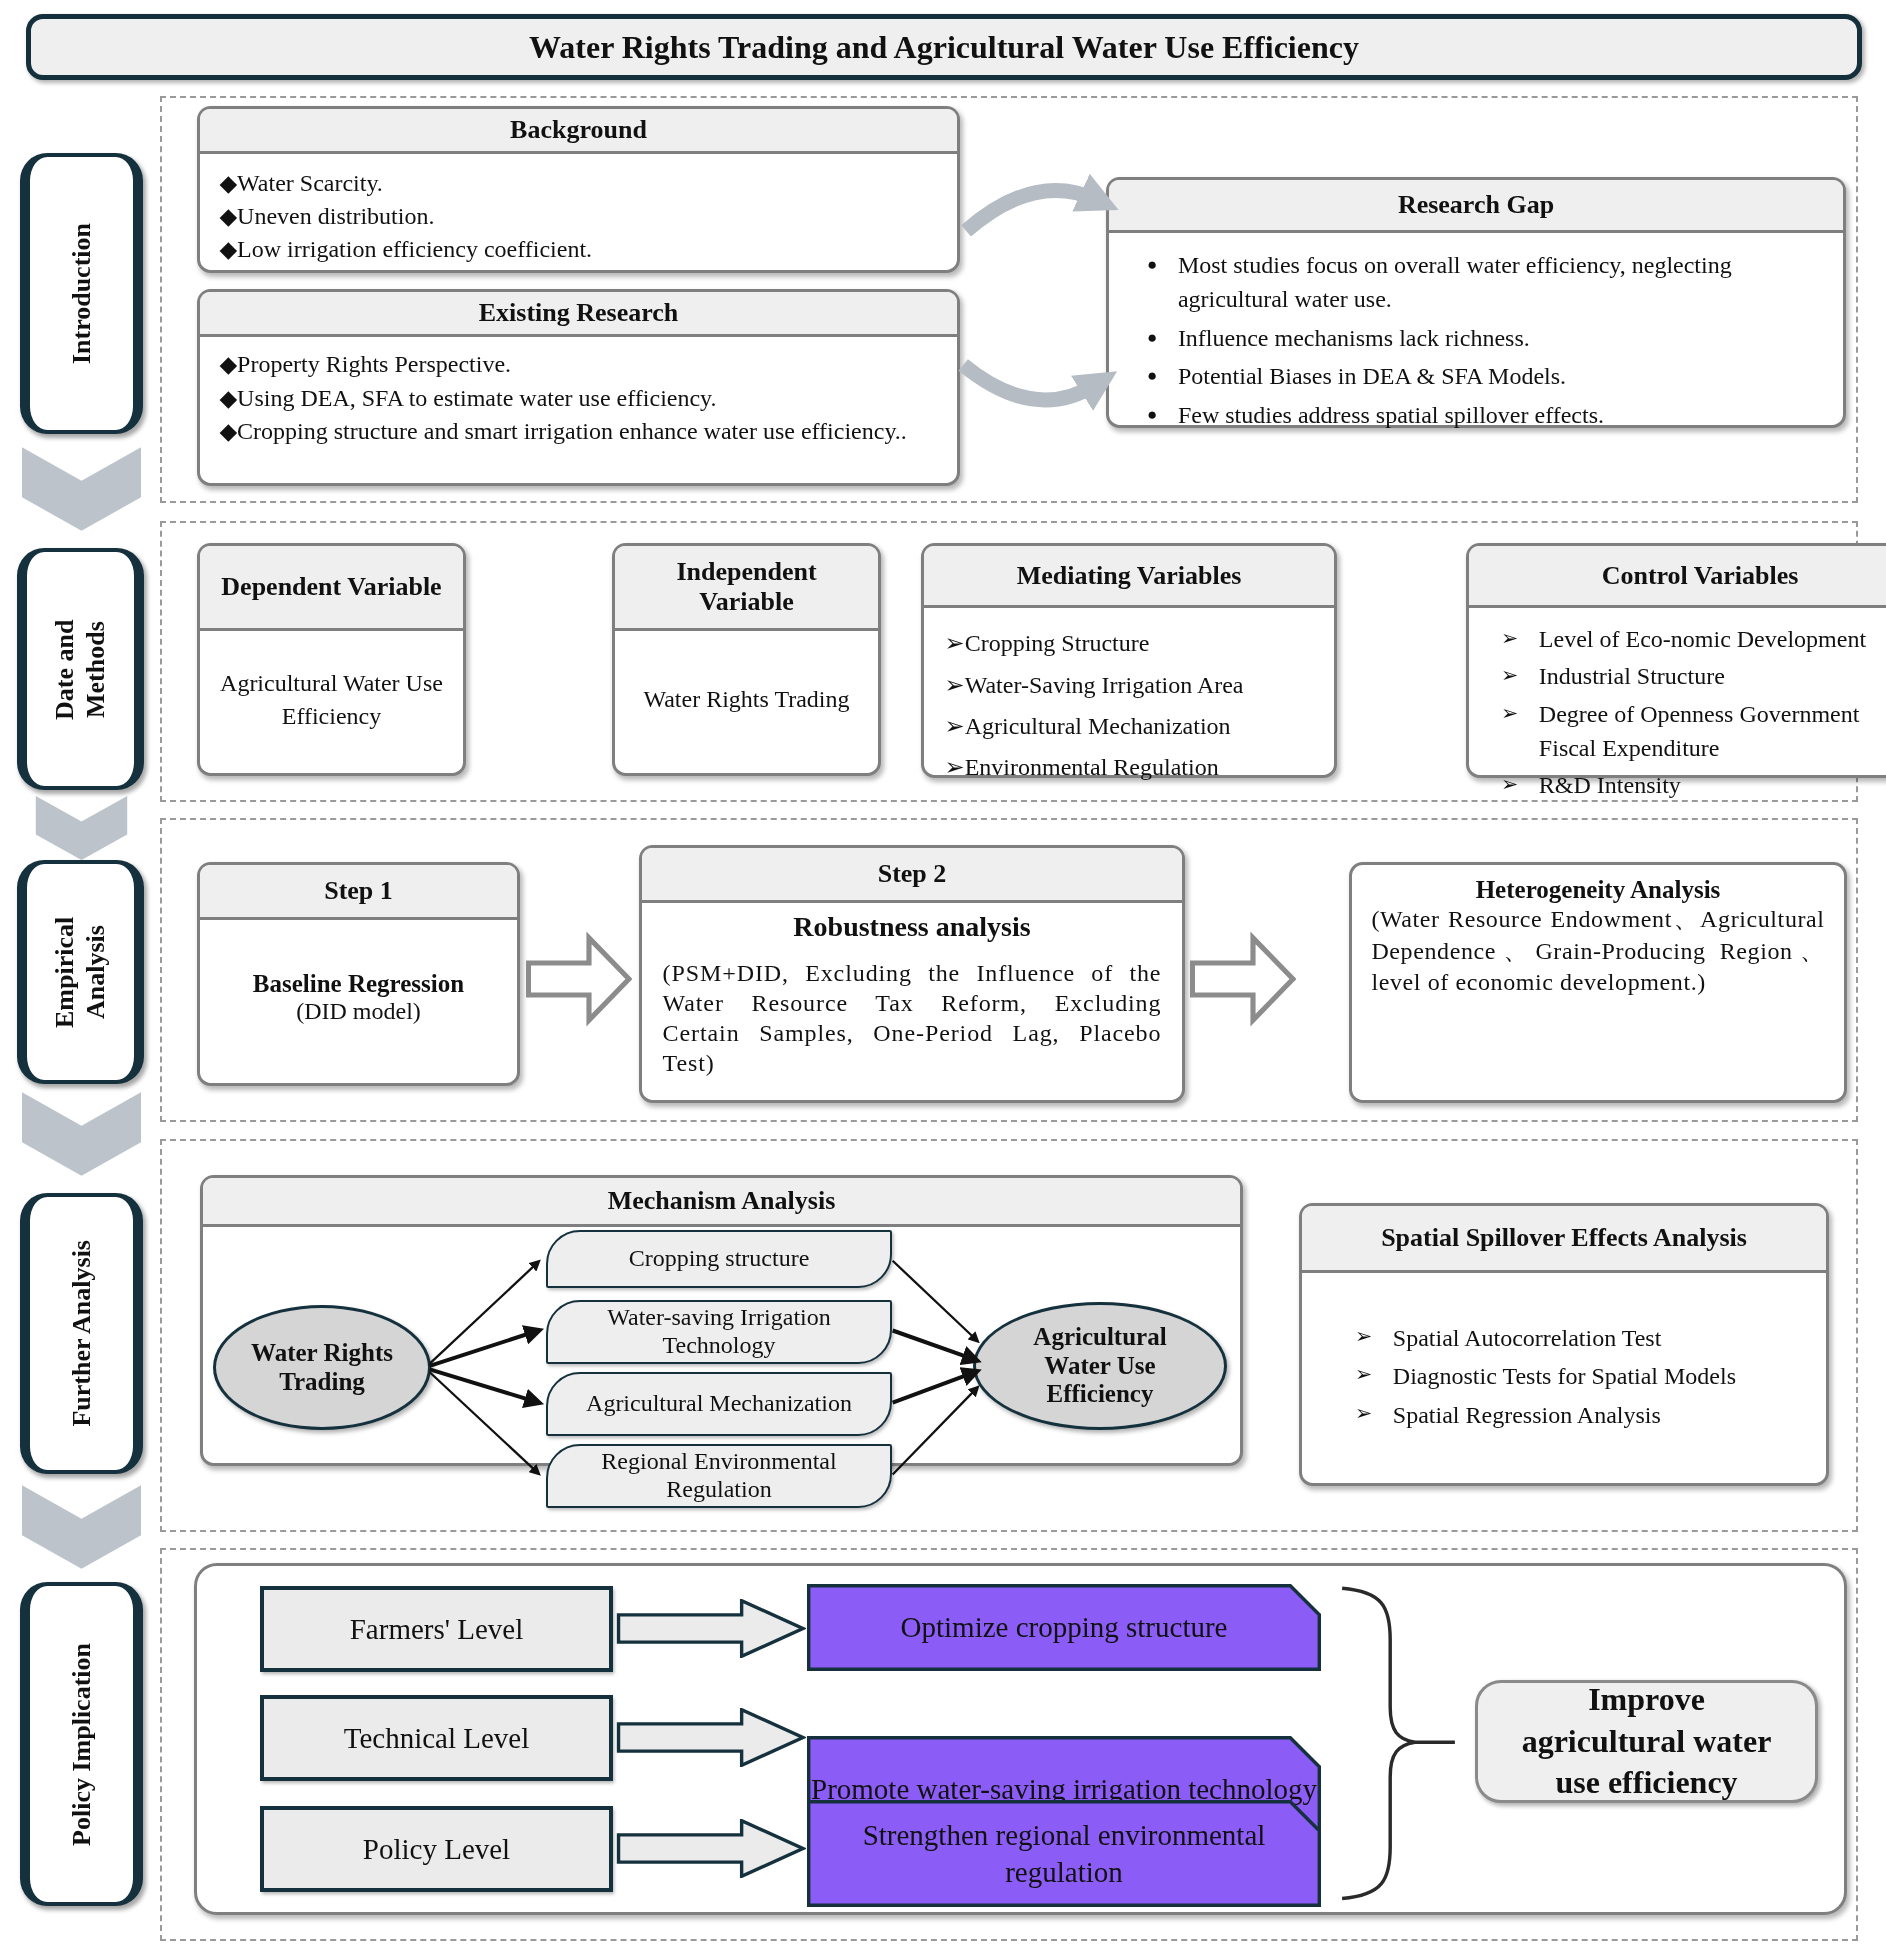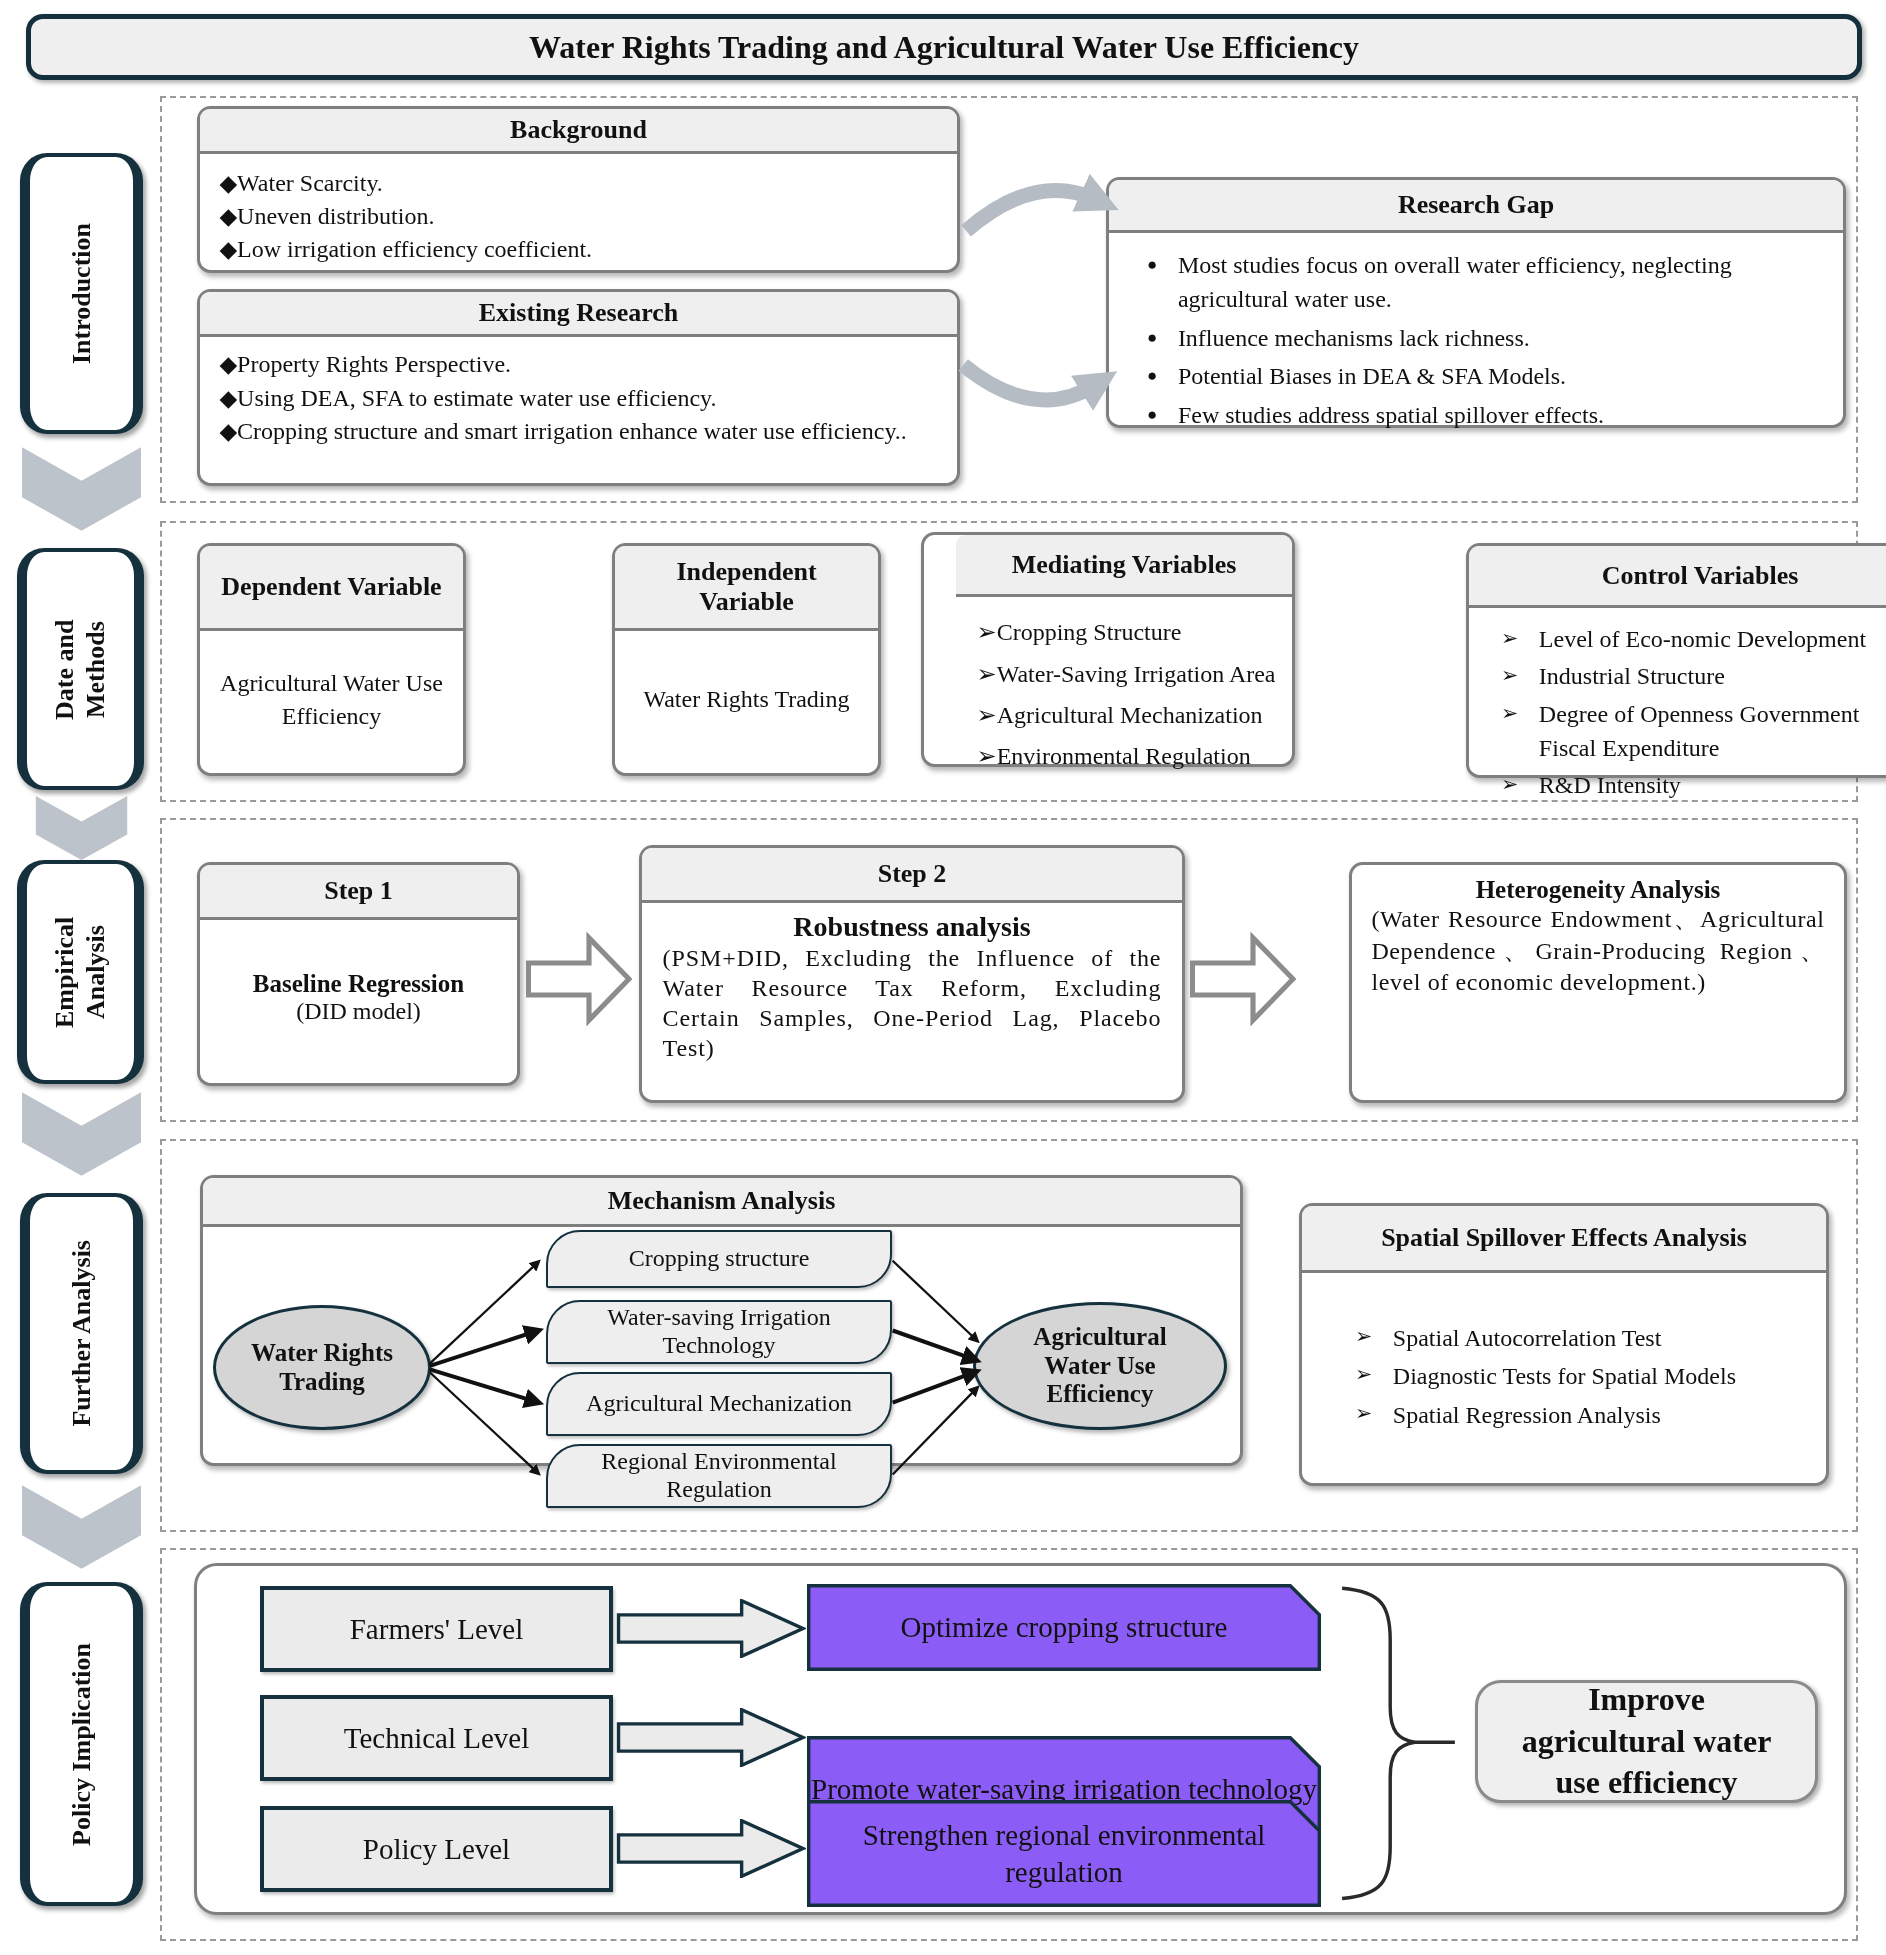--- a/index.html
+++ b/index.html
@@ -163,21 +163,21 @@
   <div class="panel" style="left:197px;top:543px;width:269px;height:233px;">
     <div class="panel-header" style="min-height:85px;">Dependent Variable</div>
     <div class="panel-body" style="height:137px;display:flex;align-items:center;justify-content:center;text-align:center;font-size:24px;line-height:1.35;padding:0 19.4px;">Agricultural Water Use Efficiency</div>
   </div>
 
   <div class="panel" style="left:612px;top:543px;width:269px;height:233px;">
     <div class="panel-header" style="min-height:85px;">Independent Variable</div>
     <div class="panel-body" style="height:137px;display:flex;align-items:center;justify-content:center;text-align:center;font-size:24px;line-height:1.35;padding:0 11.4px;">Water Rights Trading</div>
   </div>
 
-  <div class="panel" style="left:921px;top:532px;width:374px;height:235px;padding-left:32px;">
+  <div class="panel" style="left:921px;top:543px;width:416px;height:235px;">
     <div class="panel-header" style="height:62px;">Mediating Variables</div>
     <div class="panel-body" style="padding:19.4px 10.3px 0 20.6px;display:flex;flex-direction:column;gap:8px;">
       <div class="li"><span class="tri">➢</span><span>Cropping Structure</span></div>
       <div class="li"><span class="tri">➢</span><span>Water-Saving Irrigation Area</span></div>
       <div class="li"><span class="tri">➢</span><span>Agricultural Mechanization</span></div>
       <div class="li"><span class="tri">➢</span><span>Environmental Regulation</span></div>
     </div>
   </div>
 
   <div class="panel" style="left:1466px;top:543px;width:468px;height:235px;">
@@ -211,21 +211,21 @@
   </div>
 
   <svg class="abs" style="left:526px;top:931px;" width="106" height="96" viewBox="0 0 185 168">
     <polygon points="4,56 110,56 110,12 180,84 110,156 110,112 4,112" fill="#ffffff" stroke="#8c8c8c" stroke-width="9"></polygon>
     </svg>
 
   <div class="panel" style="left:639px;top:845px;width:546px;height:258px;">
     <div class="panel-header" style="height:55px;">Step 2</div>
     <div class="panel-body" style="padding:8px 20.6px 0 20.6px;">
       <div style="font-size:28px;font-weight:bold;text-align:center;">Robustness analysis</div>
-      <div style="font-size:24px;line-height:1.25;text-align:justify;letter-spacing:0.9px;">(PSM+DID, Excluding the Influence of the Water Resource Tax Reform, Excluding Certain Samples, One-Period Lag, Placebo Test)</div>
+      <div style="font-size:24px;line-height:1.25;text-align:justify;letter-spacing:0.9px;margin-top:15px;">(PSM+DID, Excluding the Influence of the Water Resource Tax Reform, Excluding Certain Samples, One-Period Lag, Placebo Test)</div>
     </div>
   </div>
 
   <svg class="abs" style="left:1190px;top:931px;" width="106" height="96" viewBox="0 0 185 168">
     <polygon points="4,56 110,56 110,12 180,84 110,156 110,112 4,112" fill="#ffffff" stroke="#8c8c8c" stroke-width="9"></polygon>
     </svg>
 
   <div class="panel" style="left:1349px;top:862px;width:498px;height:241px;">
     <div class="panel-body" style="padding:11.4px 19.4px 0 19.4px;">
       <div style="font-size:25px;font-weight:bold;text-align:center;">Heterogeneity Analysis</div>

